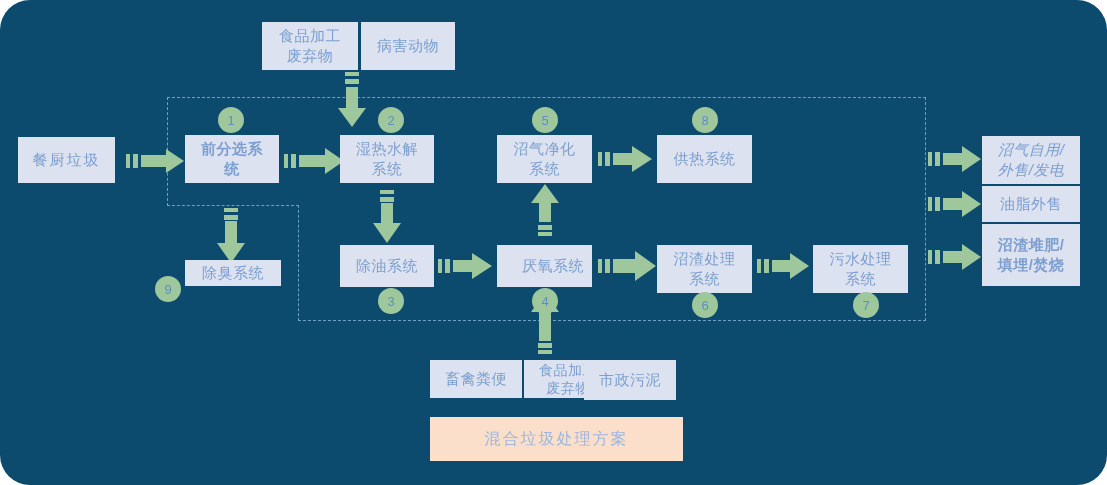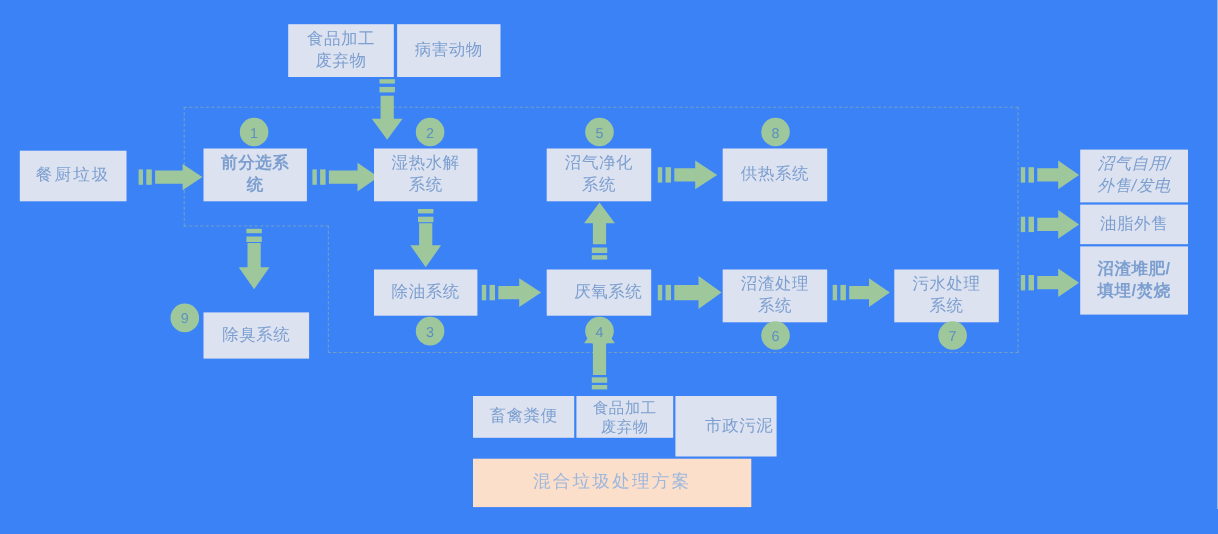--- a/index.html
+++ b/index.html
@@ -7,22 +7,23 @@
     padding: 0;
     background: #ffffff;
   }
   body {
     font-family: "Liberation Sans", "DejaVu Sans", sans-serif;
   }
   #canvas {
     position: relative;
     width: 1107px;
     height: 485px;
-    background: #3b82f6;
+    background: #0c4a6e;
     overflow: hidden;
+    border-radius: 30px;
   }
   .node {
     position: absolute;
     background: #dde2f0;
     color: #7c9fd0;
     display: flex;
     align-items: center;
     justify-content: center;
     text-align: center;
     font-size: 15px;
@@ -197,21 +198,21 @@
     <span>7</span>
   </div>
 
   <div class="node" style="left:657px; top:135px; width:95px; height:48px;">
     <span style="white-space:pre-line;">供热系统</span>
   </div>
   <div class="badge" style="left:692px; top:107px;">
     <span>8</span>
   </div>
 
-  <div class="node" style="left:185px; top:284px; width:96px; height:42px;">
+  <div class="node" style="left:185px; top:260px; width:96px; height:26px;">
     <span style="white-space:pre-line;">除臭系统</span>
   </div>
   <div class="badge" style="left:155px; top:276px;">
     <span>9</span>
   </div>
 
   <div class="node" style="left:982px; top:136px; width:98px; height:48px;">
     <span style="white-space:pre-line;font-style:italic;">沼气自用/
 外售/发电</span>
   </div>
@@ -223,21 +224,21 @@
 填埋/焚烧</span>
   </div>
 
   <div class="node" style="left:430px; top:360px; width:92px; height:38px;">
     <span style="white-space:pre-line;">畜禽粪便</span>
   </div>
   <div class="node" style="left:524px; top:360px; width:88px; height:38px;">
     <span style="white-space:pre-line; font-size:14px;">食品加工
 废弃物</span>
   </div>
-  <div class="node" style="left:614px; top:360px; width:92px; height:55px;justify-content:flex-end;">
+  <div class="node" style="left:584px; top:360px; width:92px; height:40px;">
     <span style="white-space:pre-line;">市政污泥</span>
   </div>
 
   <div class="node highlight" style="left:430px; top:417px; width:253px; height:44px;">
     <span>混合垃圾处理方案</span>
   </div>
 
 </div>
 
 </body></html>

